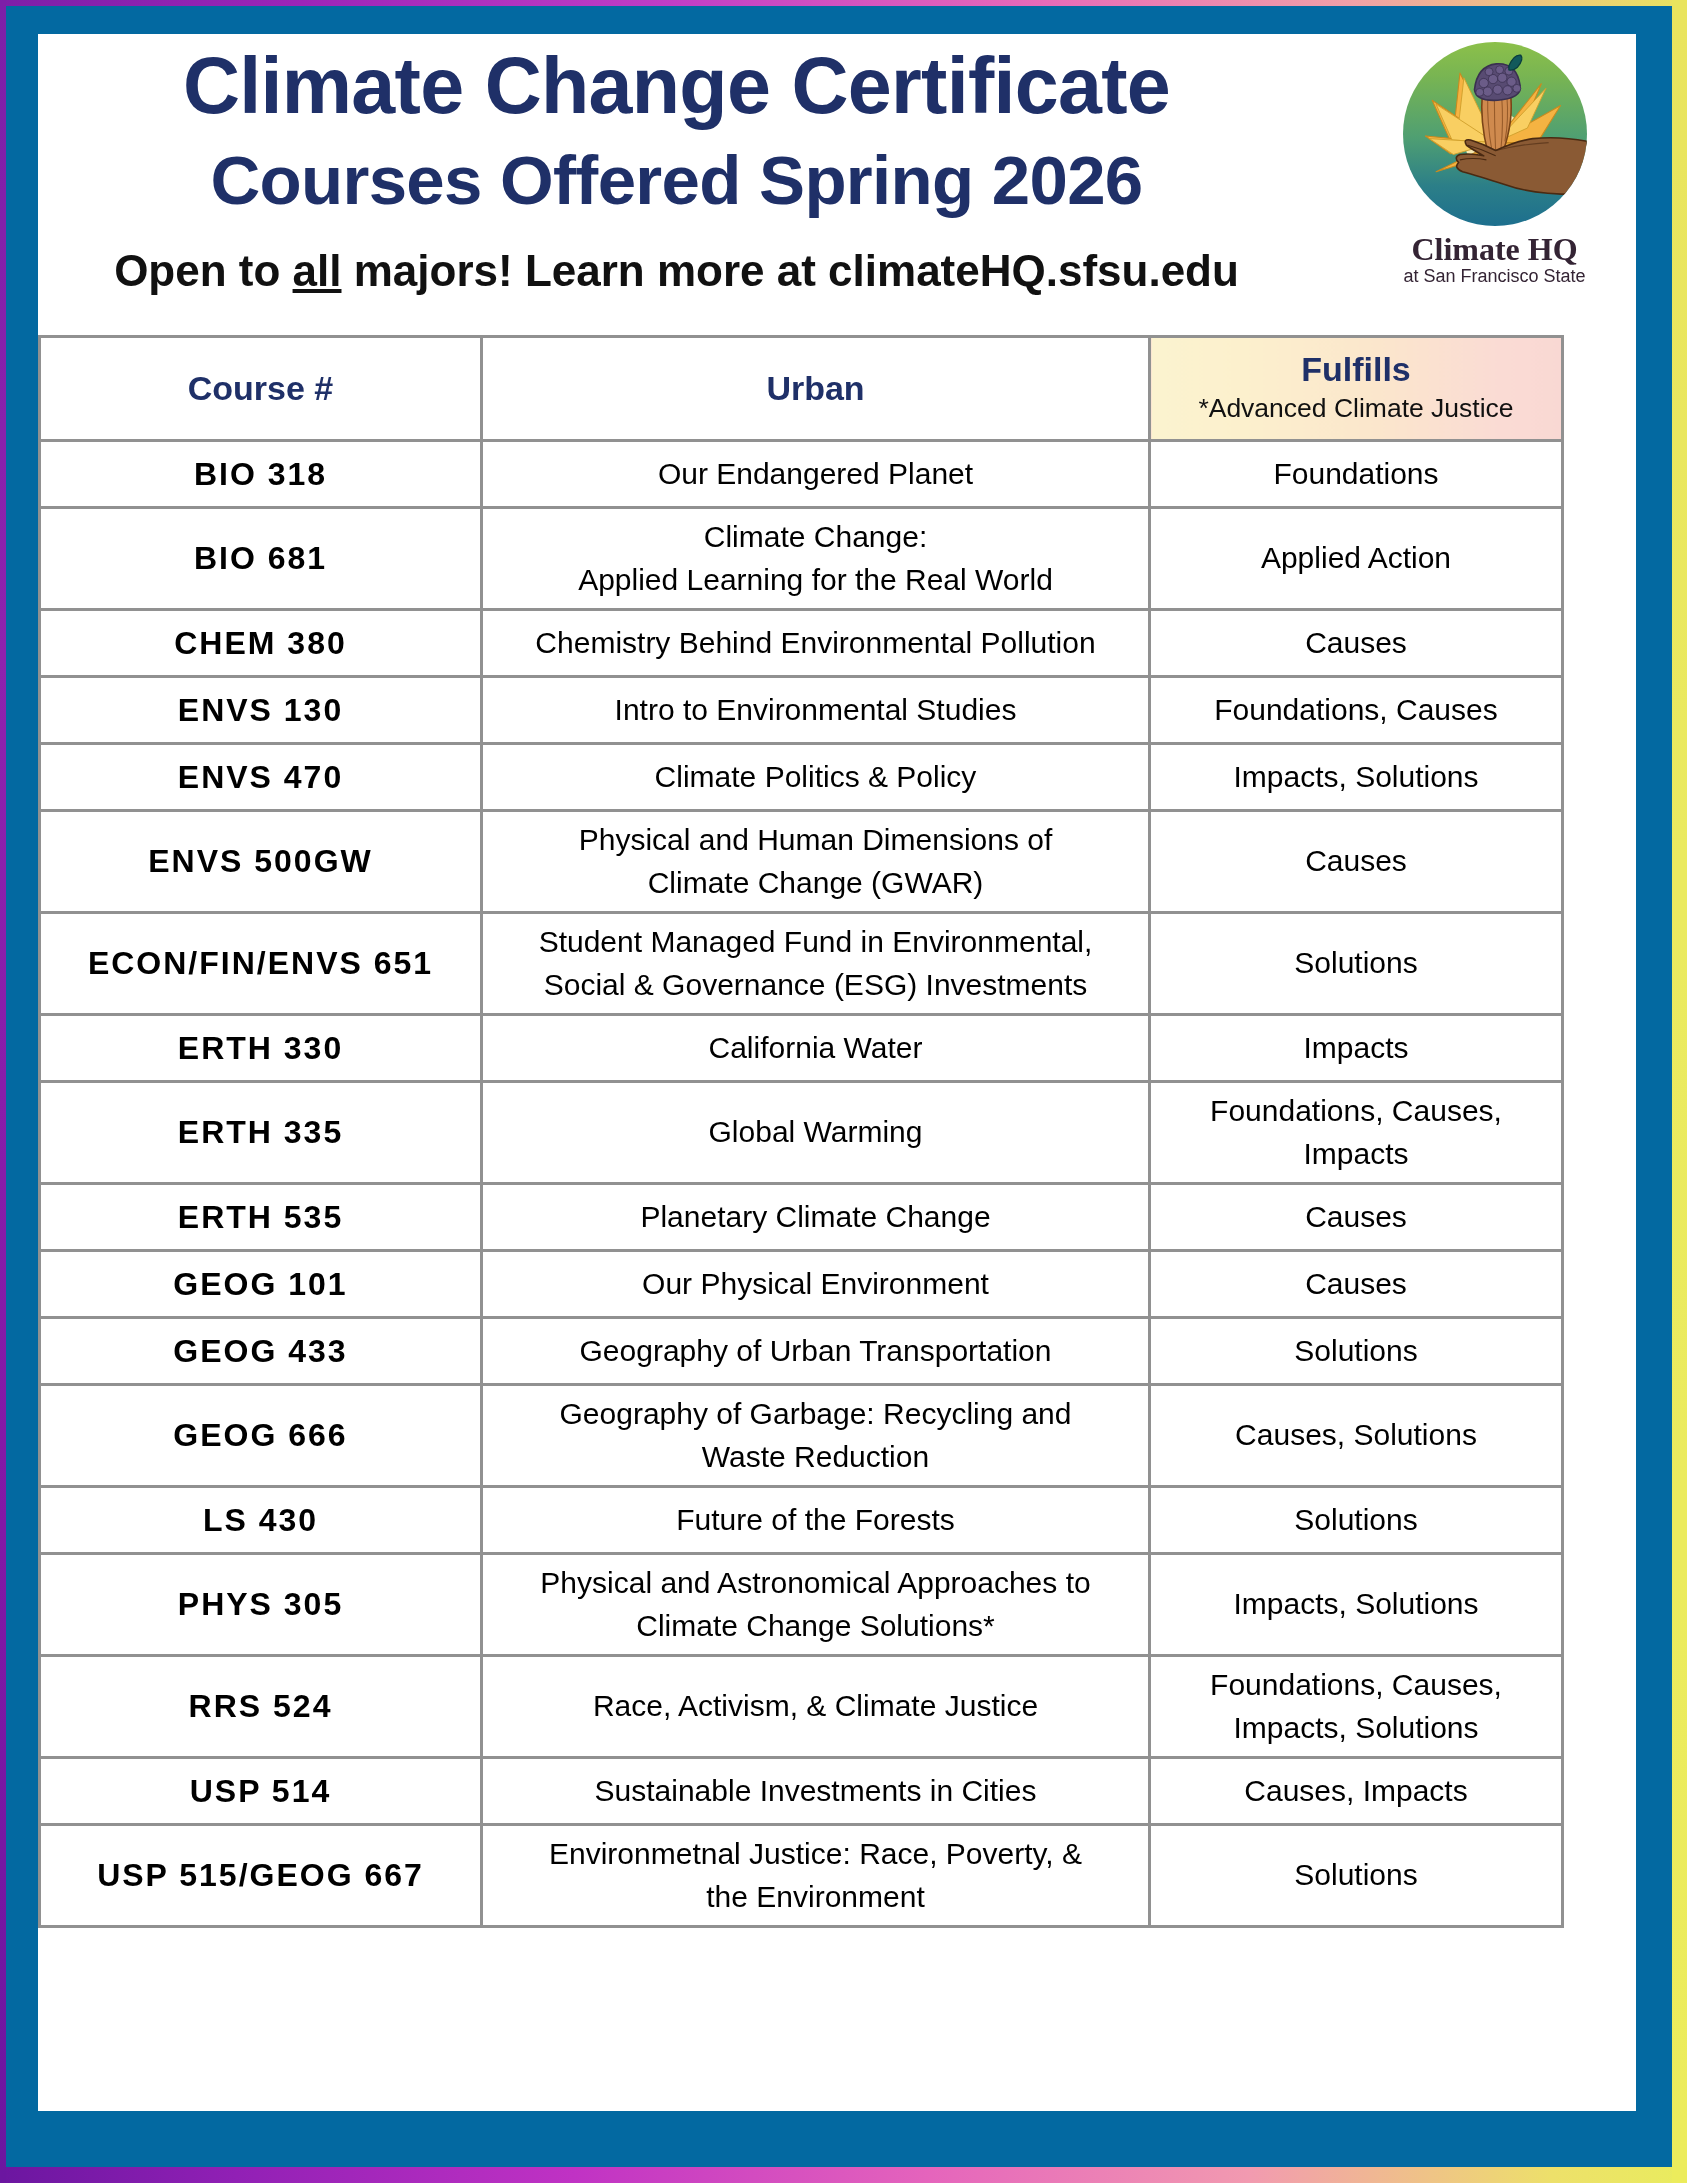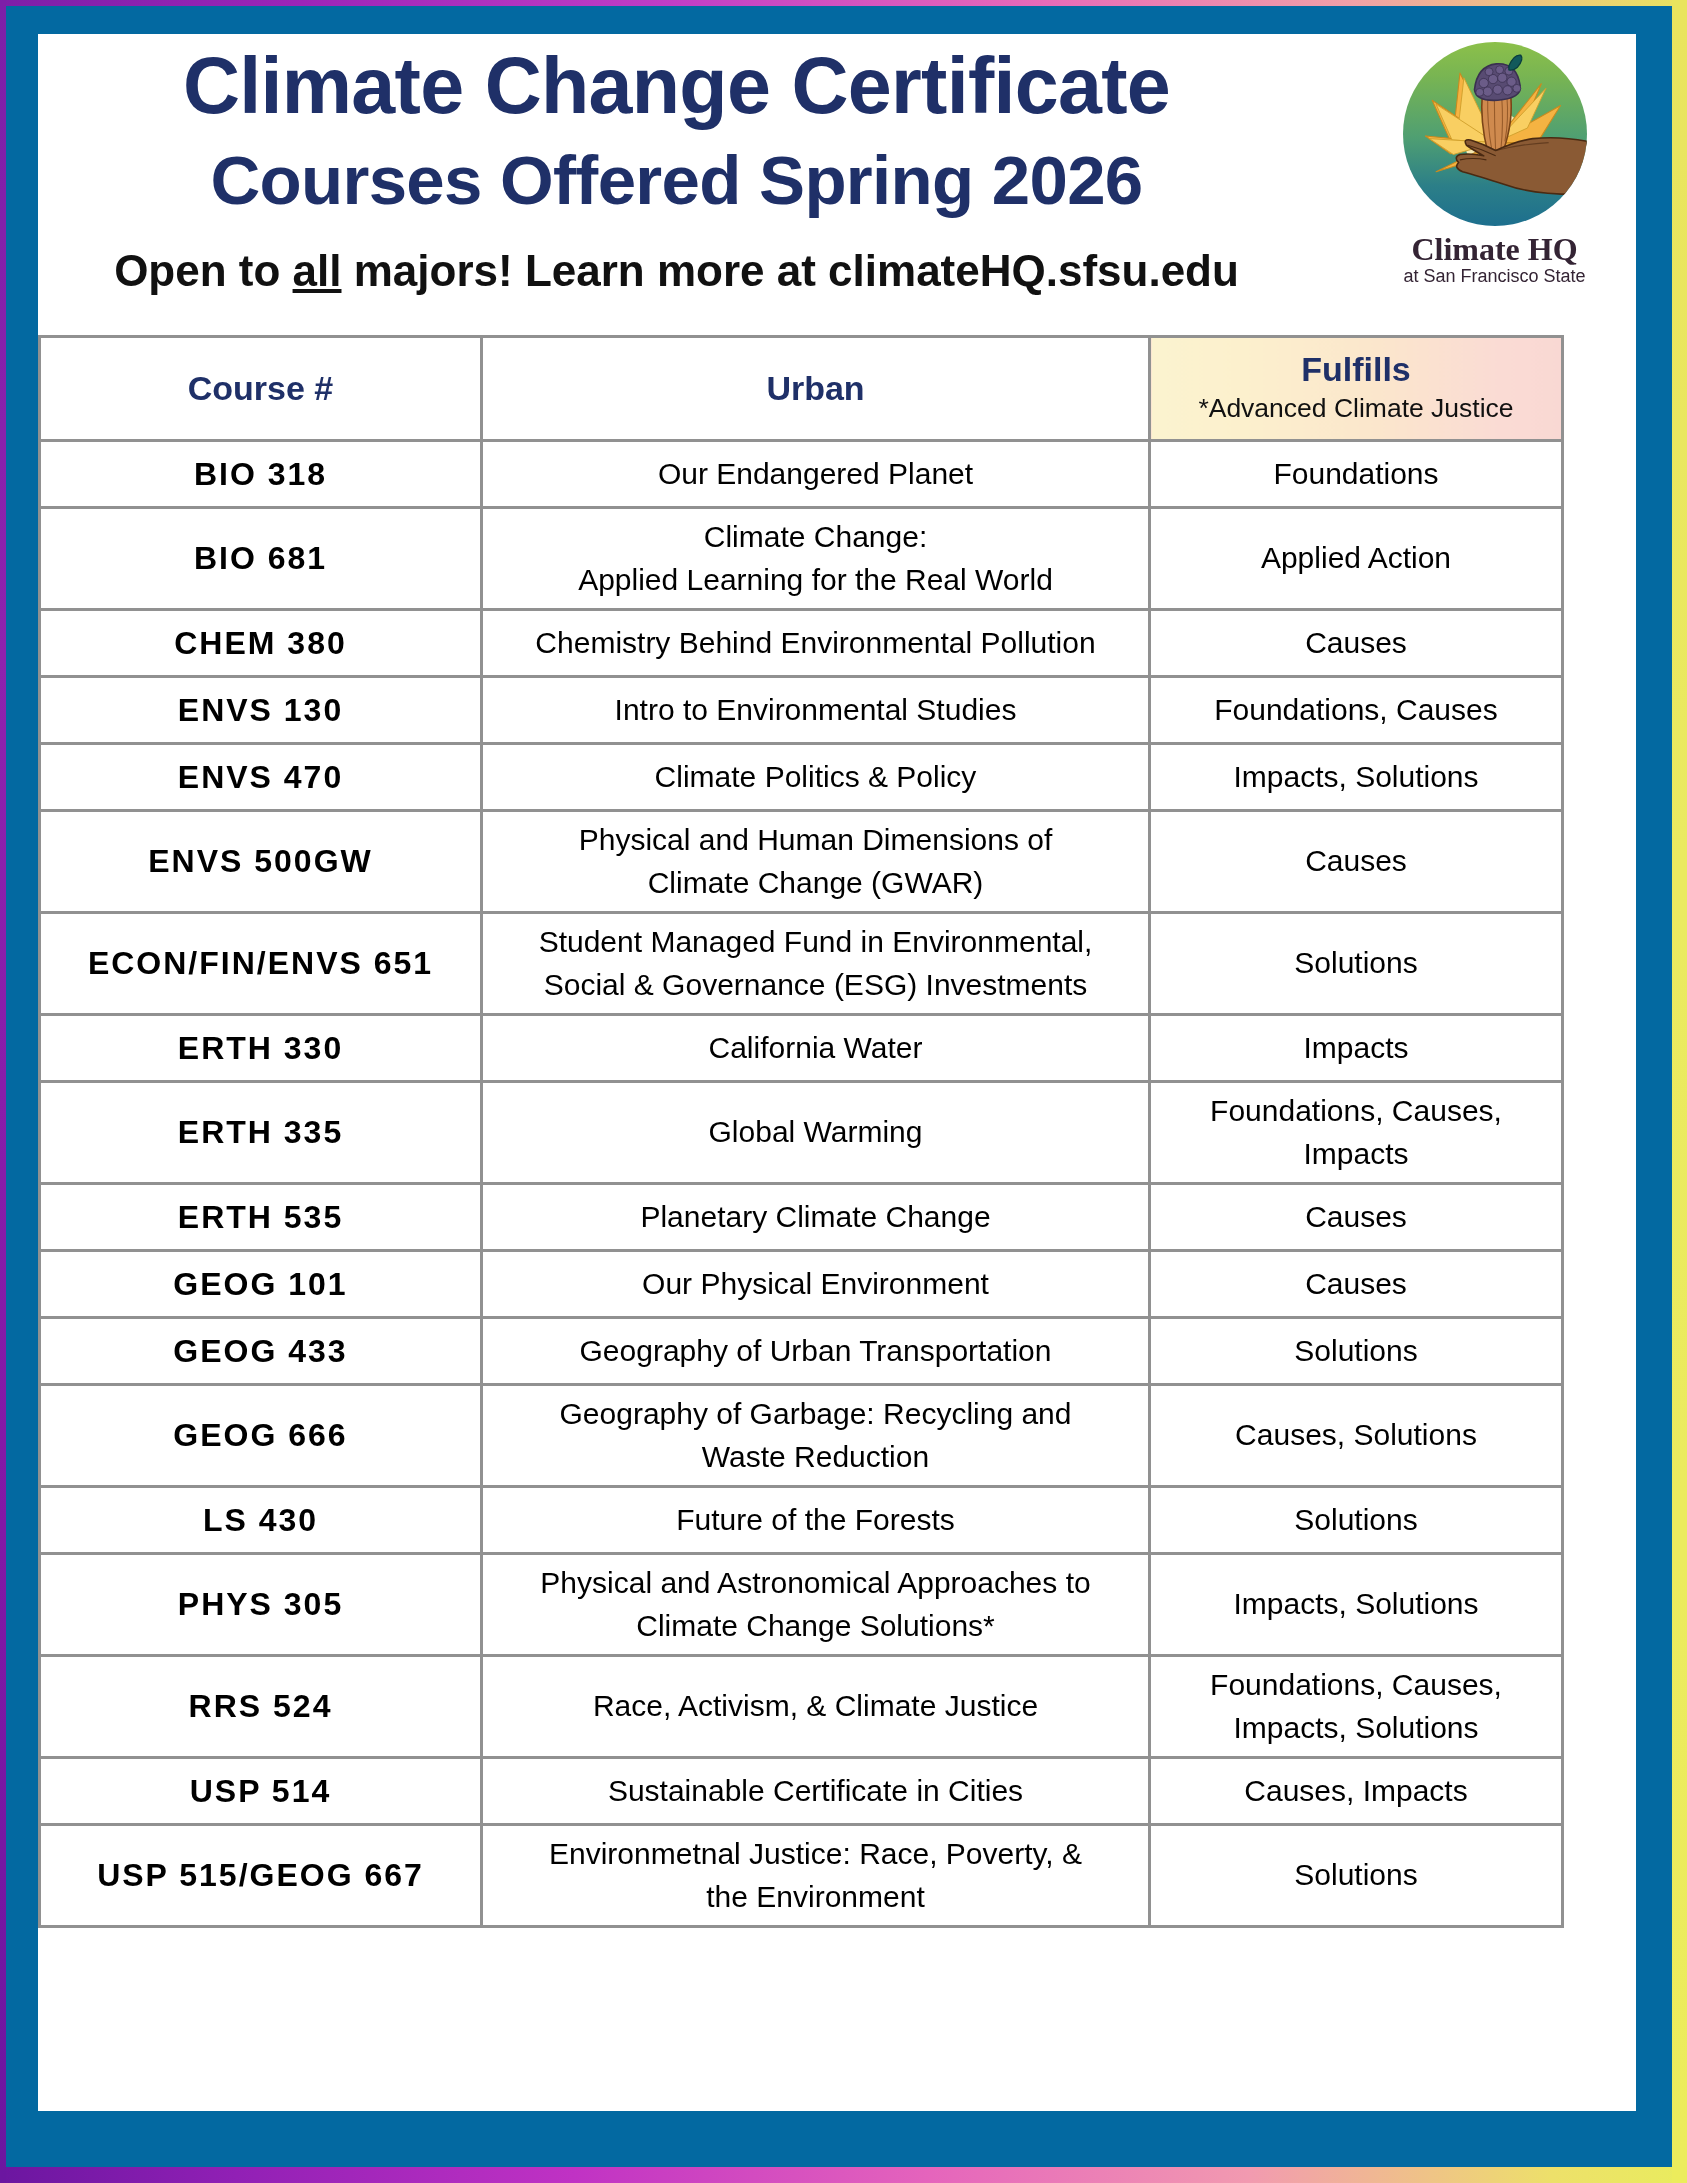--- a/index.html
+++ b/index.html
@@ -392,21 +392,21 @@
             <td class="cell-ful hl" style="white-space: pre-line;">Impacts, Solutions</td>
           </tr>
           <tr class="r-tall">
             <td class="cell-num">RRS 524</td>
             <td class="cell-title" style="white-space: pre-line;">Race, Activism, &amp; Climate Justice</td>
             <td class="cell-ful hl" style="white-space: pre-line;">Foundations, Causes,
 Impacts, Solutions</td>
           </tr>
           <tr class="r-short">
             <td class="cell-num">USP 514</td>
-            <td class="cell-title" style="white-space: pre-line;">Sustainable Certificate in Cities</td>
+            <td class="cell-title" style="white-space: pre-line;">Sustainable Investments in Cities</td>
             <td class="cell-ful hl" style="white-space: pre-line;">Causes, Impacts</td>
           </tr>
           <tr class="r-tall">
             <td class="cell-num">USP 515/GEOG 667</td>
             <td class="cell-title" style="white-space: pre-line;">Environmetnal Justice: Race, Poverty, &amp;
 the Environment</td>
             <td class="cell-ful hl" style="white-space: pre-line;">Solutions</td>
           </tr>
         </tbody>
     </table>

